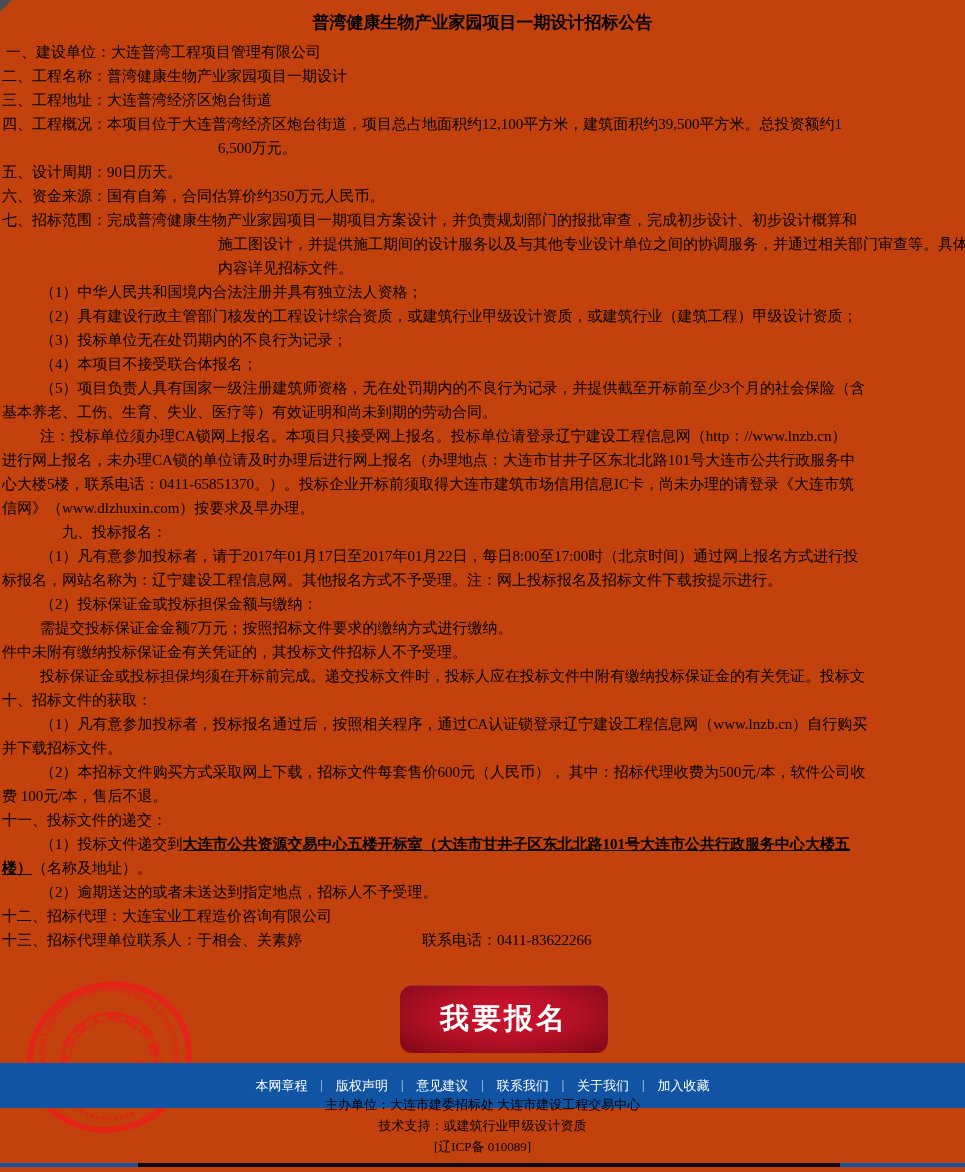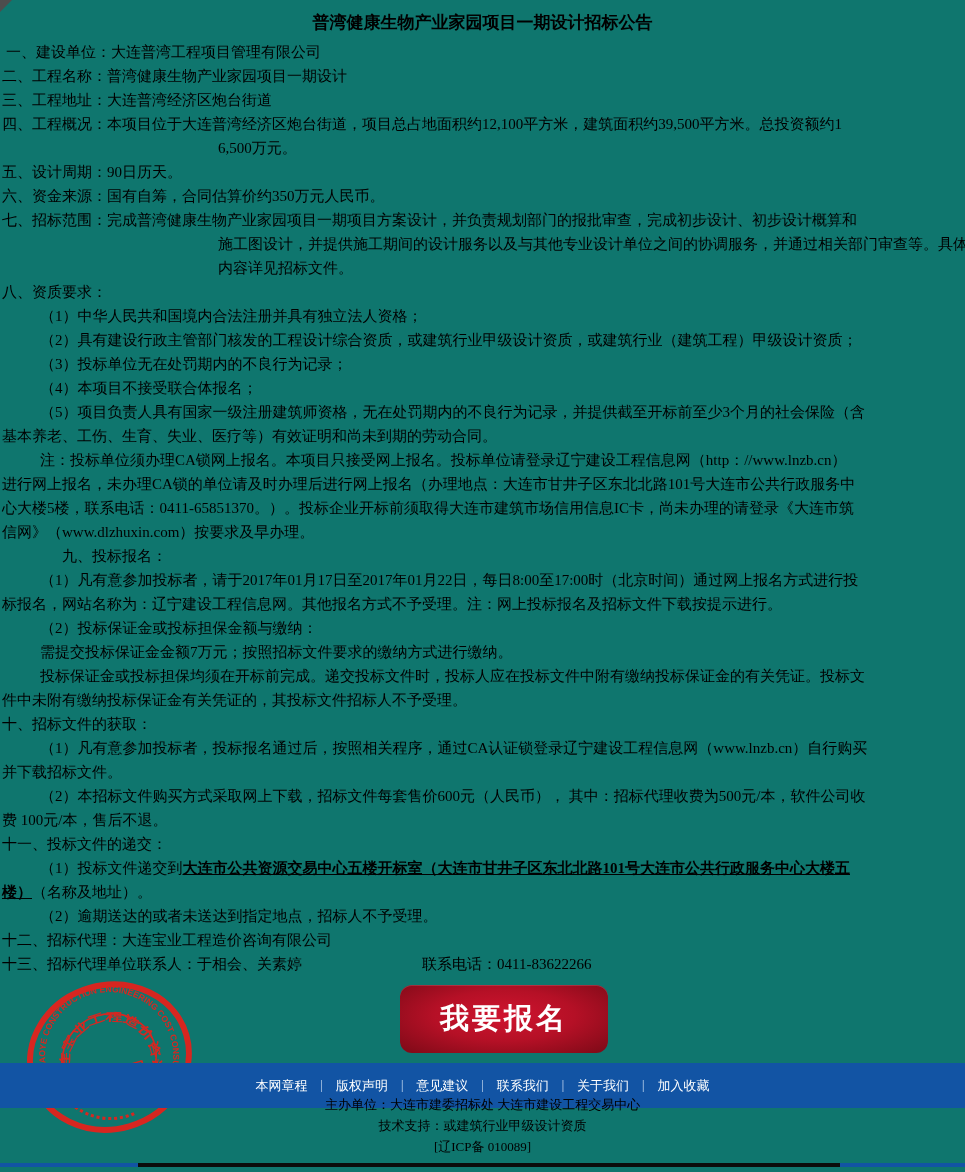--- a/index.html
+++ b/index.html
@@ -1,17 +1,17 @@
 <!DOCTYPE html>
 <html><head>
 <meta charset="utf-8">
 <style>
   html,body{margin:0;padding:0;}
   body{background:#fff;}
-  .page{position:relative;width:965px;height:1172px;background:#0f766e;overflow:hidden;
+  .page{position:relative;width:965px;height:1172px;background:#c2410c;overflow:hidden;
         font-family:"Liberation Serif","DejaVu Serif",serif;color:#000;}
   .corner{position:absolute;left:0;top:0;width:0;height:0;
           border-top:12px solid #4d4d4d;border-right:12px solid transparent;}
   .title{padding-top:11px;margin:0 0 6px 0;text-align:center;font-size:17px;font-weight:bold;
          font-family:"Liberation Sans","DejaVu Sans",sans-serif;line-height:23px;}
   .doc{width:965px;}
   .ln{height:24px;line-height:24px;font-size:15px;white-space:nowrap;overflow:hidden;}
   .ln .u{text-decoration:underline;font-weight:bold;}
   
   .signup{position:absolute;left:400px;top:985px;width:208px;height:68px;border:none;cursor:pointer;
@@ -48,38 +48,37 @@
       <div class="ln" style="padding-left: 6px;"><span>一、建设单位：大连普湾工程项目管理有限公司</span></div>
       <div class="ln" style="padding-left: 2px;"><span>二、工程名称：普湾健康生物产业家园项目一期设计</span></div>
       <div class="ln" style="padding-left: 2px;"><span>三、工程地址：大连普湾经济区炮台街道</span></div>
       <div class="ln" style="padding-left: 2px;"><span>四、工程概况：本项目位于大连普湾经济区炮台街道，项目总占地面积约12,100平方米，建筑面积约39,500平方米。总投资额约1</span></div>
       <div class="ln" style="padding-left: 218px;"><span>6,500万元。</span></div>
       <div class="ln" style="padding-left: 2px;"><span>五、设计周期：90日历天。</span></div>
       <div class="ln" style="padding-left: 2px;"><span>六、资金来源：国有自筹，合同估算价约350万元人民币。</span></div>
       <div class="ln" style="padding-left: 2px;"><span>七、招标范围：完成普湾健康生物产业家园项目一期项目方案设计，并负责规划部门的报批审查，完成初步设计、初步设计概算和</span></div>
       <div class="ln" style="padding-left: 218px;"><span>施工图设计，并提供施工期间的设计服务以及与其他专业设计单位之间的协调服务，并通过相关部门审查等。具体</span></div>
       <div class="ln" style="padding-left: 218px;"><span>内容详见招标文件。</span></div>
-      <div class="ln" style="padding-left: 2px;"><span>八、资质要求：</span></div>
       <div class="ln" style="padding-left: 40px;"><span>（1）中华人民共和国境内合法注册并具有独立法人资格；</span></div>
       <div class="ln" style="padding-left: 40px;"><span>（2）具有建设行政主管部门核发的工程设计综合资质，或建筑行业甲级设计资质，或建筑行业（建筑工程）甲级设计资质；</span></div>
       <div class="ln" style="padding-left: 40px;"><span>（3）投标单位无在处罚期内的不良行为记录；</span></div>
       <div class="ln" style="padding-left: 40px;"><span>（4）本项目不接受联合体报名；</span></div>
       <div class="ln" style="padding-left: 40px;"><span>（5）项目负责人具有国家一级注册建筑师资格，无在处罚期内的不良行为记录，并提供截至开标前至少3个月的社会保险（含</span></div>
       <div class="ln" style="padding-left: 2px;"><span>基本养老、工伤、生育、失业、医疗等）有效证明和尚未到期的劳动合同。</span></div>
       <div class="ln" style="padding-left: 40px;"><span>注：投标单位须办理CA锁网上报名。本项目只接受网上报名。投标单位请登录辽宁建设工程信息网（http：//www.lnzb.cn）</span></div>
       <div class="ln" style="padding-left: 2px;"><span>进行网上报名，未办理CA锁的单位请及时办理后进行网上报名（办理地点：大连市甘井子区东北北路101号大连市公共行政服务中</span></div>
       <div class="ln" style="padding-left: 2px;"><span>心大楼5楼，联系电话：0411-65851370。）。投标企业开标前须取得大连市建筑市场信用信息IC卡，尚未办理的请登录《大连市筑</span></div>
       <div class="ln" style="padding-left: 2px;"><span>信网》（www.dlzhuxin.com）按要求及早办理。</span></div>
       <div class="ln" style="padding-left: 62px;"><span>九、投标报名：</span></div>
       <div class="ln" style="padding-left: 40px;"><span>（1）凡有意参加投标者，请于2017年01月17日至2017年01月22日，每日8:00至17:00时（北京时间）通过网上报名方式进行投</span></div>
       <div class="ln" style="padding-left: 2px;"><span>标报名，网站名称为：辽宁建设工程信息网。其他报名方式不予受理。注：网上投标报名及招标文件下载按提示进行。</span></div>
       <div class="ln" style="padding-left: 40px;"><span>（2）投标保证金或投标担保金额与缴纳：</span></div>
       <div class="ln" style="padding-left: 40px;"><span>需提交投标保证金金额7万元；按照招标文件要求的缴纳方式进行缴纳。</span></div>
+      <div class="ln" style="padding-left: 2px;"><span>件中未附有缴纳投标保证金有关凭证的，其投标文件招标人不予受理。</span></div>
       <div class="ln" style="padding-left: 40px;"><span>投标保证金或投标担保均须在开标前完成。递交投标文件时，投标人应在投标文件中附有缴纳投标保证金的有关凭证。投标文</span></div>
-      <div class="ln" style="padding-left: 2px;"><span>件中未附有缴纳投标保证金有关凭证的，其投标文件招标人不予受理。</span></div>
       <div class="ln" style="padding-left: 2px;"><span>十、招标文件的获取：</span></div>
       <div class="ln" style="padding-left: 40px;"><span>（1）凡有意参加投标者，投标报名通过后，按照相关程序，通过CA认证锁登录辽宁建设工程信息网（www.lnzb.cn）自行购买</span></div>
       <div class="ln" style="padding-left: 2px;"><span>并下载招标文件。</span></div>
       <div class="ln" style="padding-left: 40px;"><span>（2）本招标文件购买方式采取网上下载，招标文件每套售价600元（人民币）， 其中：招标代理收费为500元/本，软件公司收</span></div>
       <div class="ln" style="padding-left: 2px;"><span>费 100元/本，售后不退。</span></div>
       <div class="ln" style="padding-left: 2px;"><span>十一、投标文件的递交：</span></div>
       <div class="ln" style="padding-left: 40px;"><span>（1）投标文件递交到</span><span class="u">大连市公共资源交易中心五楼开标室（大连市甘井子区东北北路101号大连市公共行政服务中心大楼五</span></div>
       <div class="ln" style="padding-left: 2px;"><span class="u">楼）</span><span>（名称及地址）。</span></div>
       <div class="ln" style="padding-left: 40px;"><span>（2）逾期送达的或者未送达到指定地点，招标人不予受理。</span></div>
       <div class="ln" style="padding-left: 2px;"><span>十二、招标代理：大连宝业工程造价咨询有限公司</span></div>

